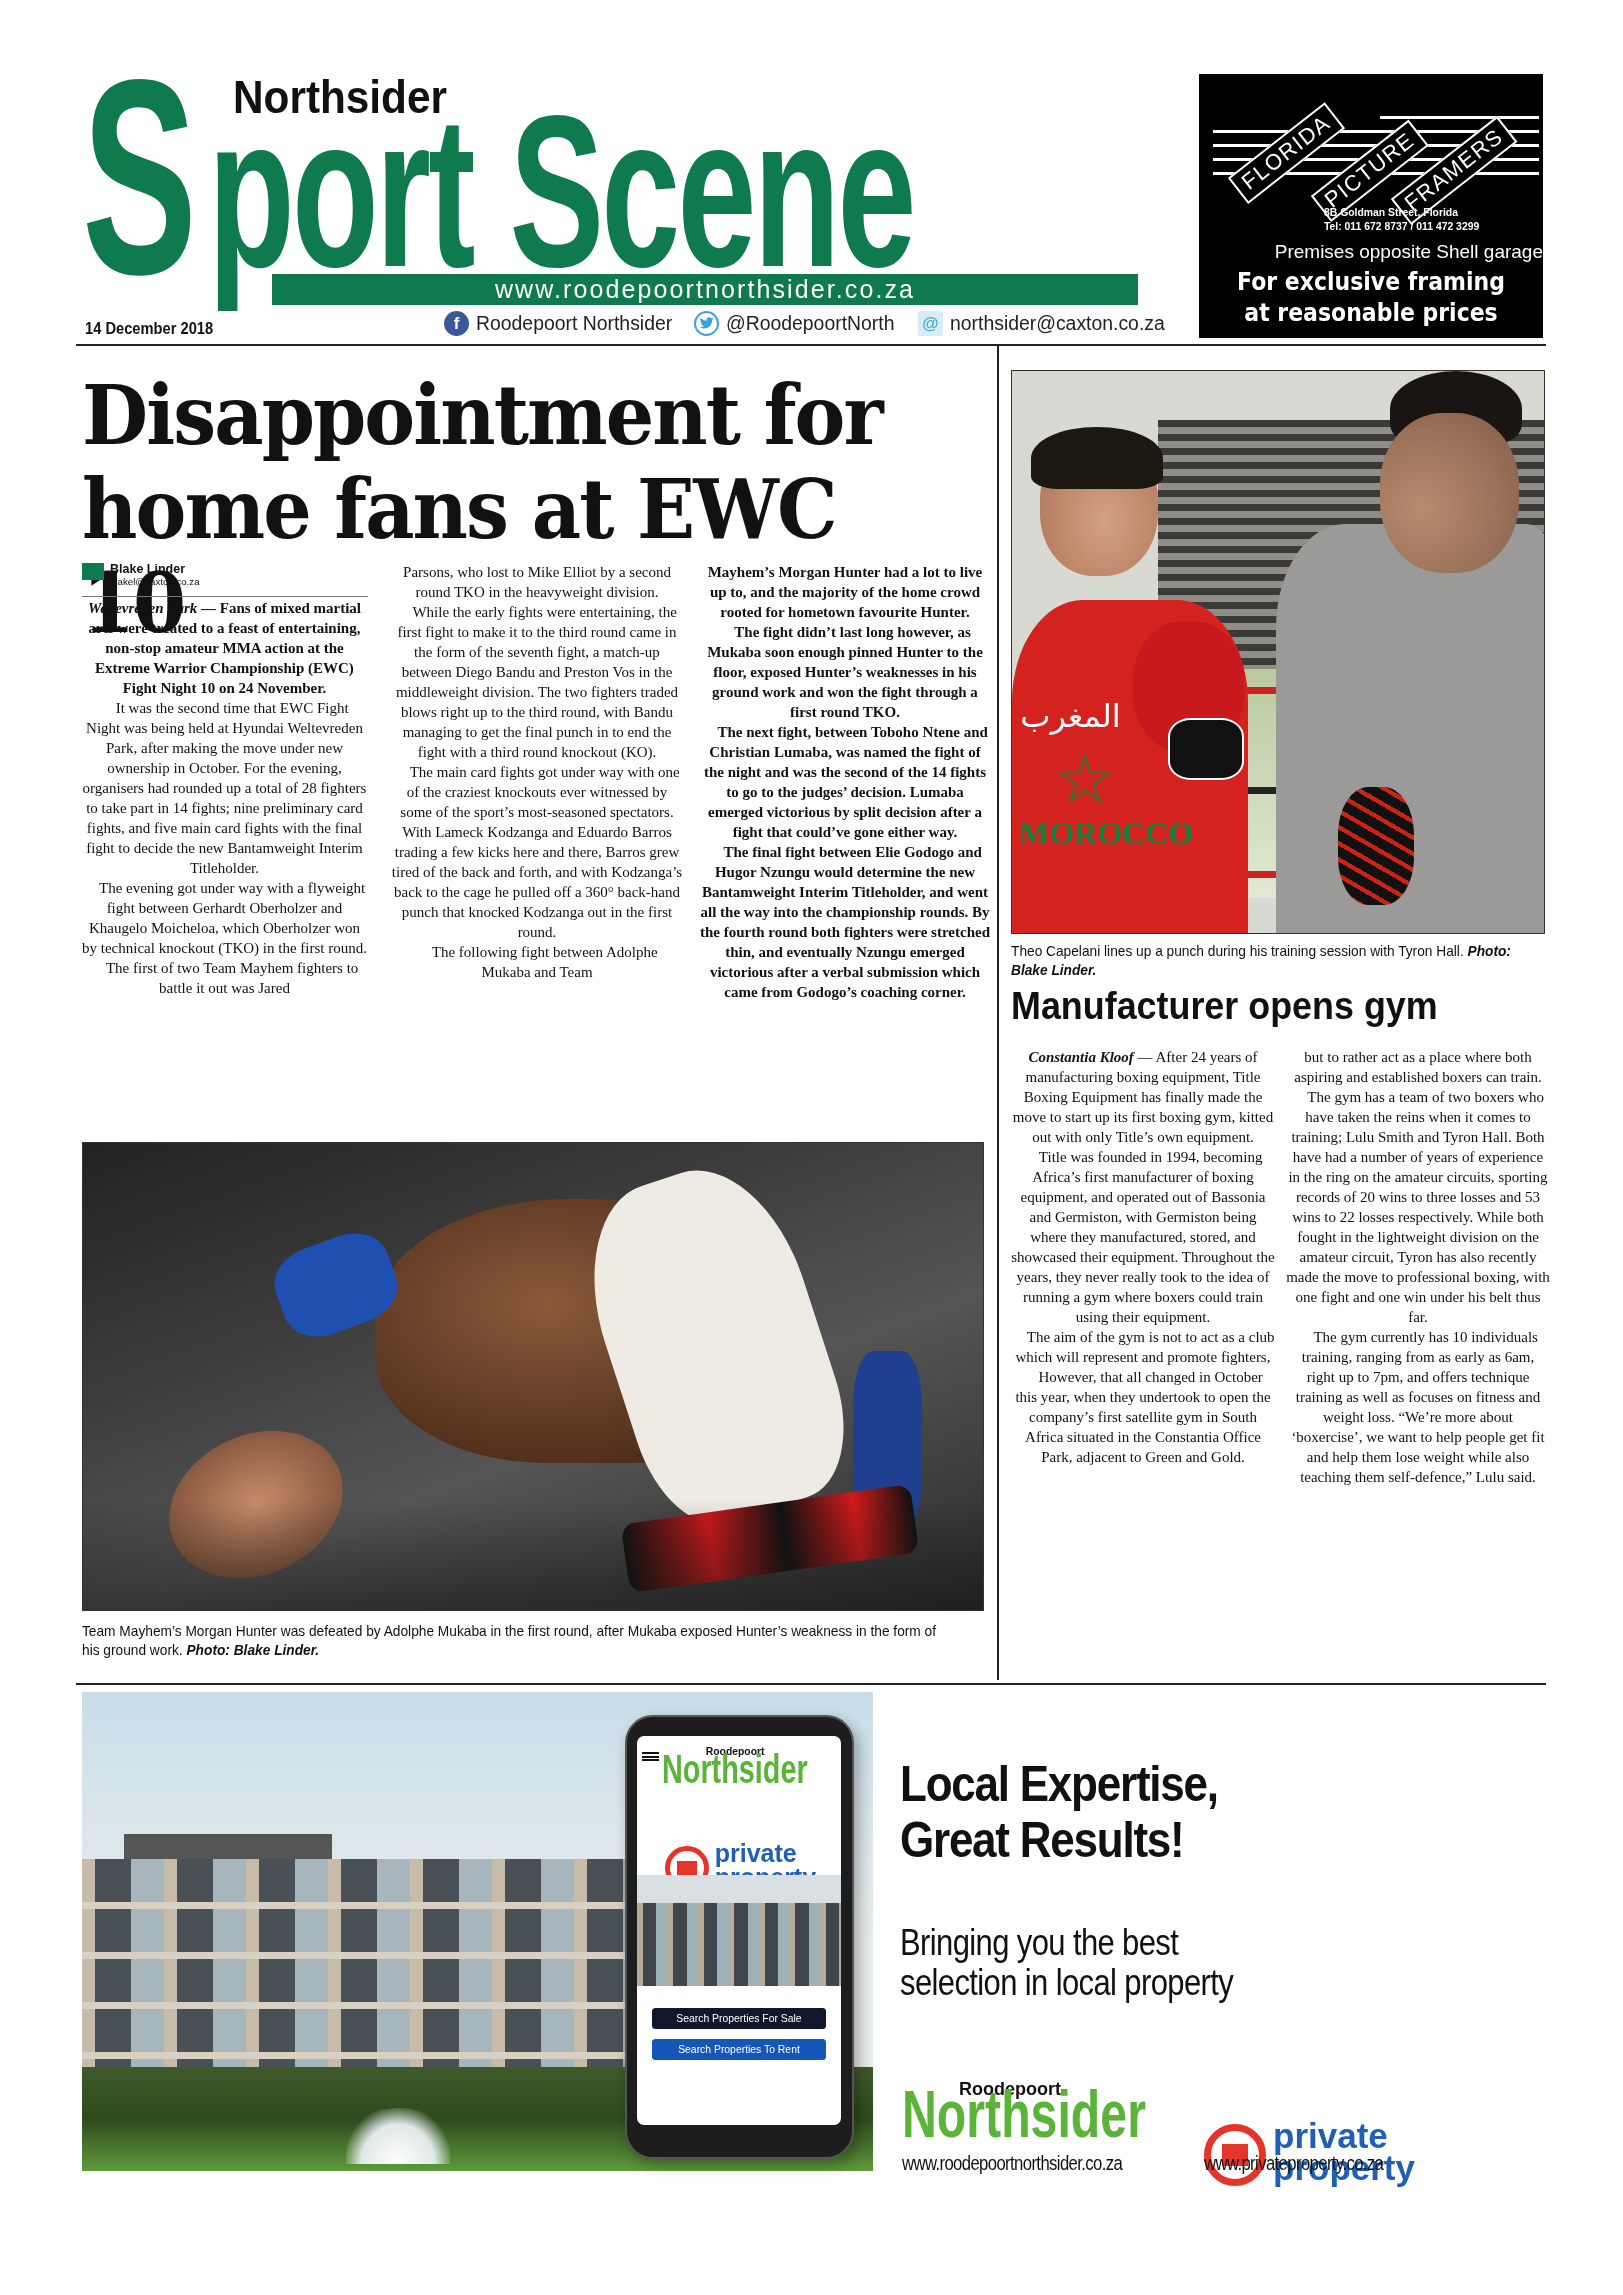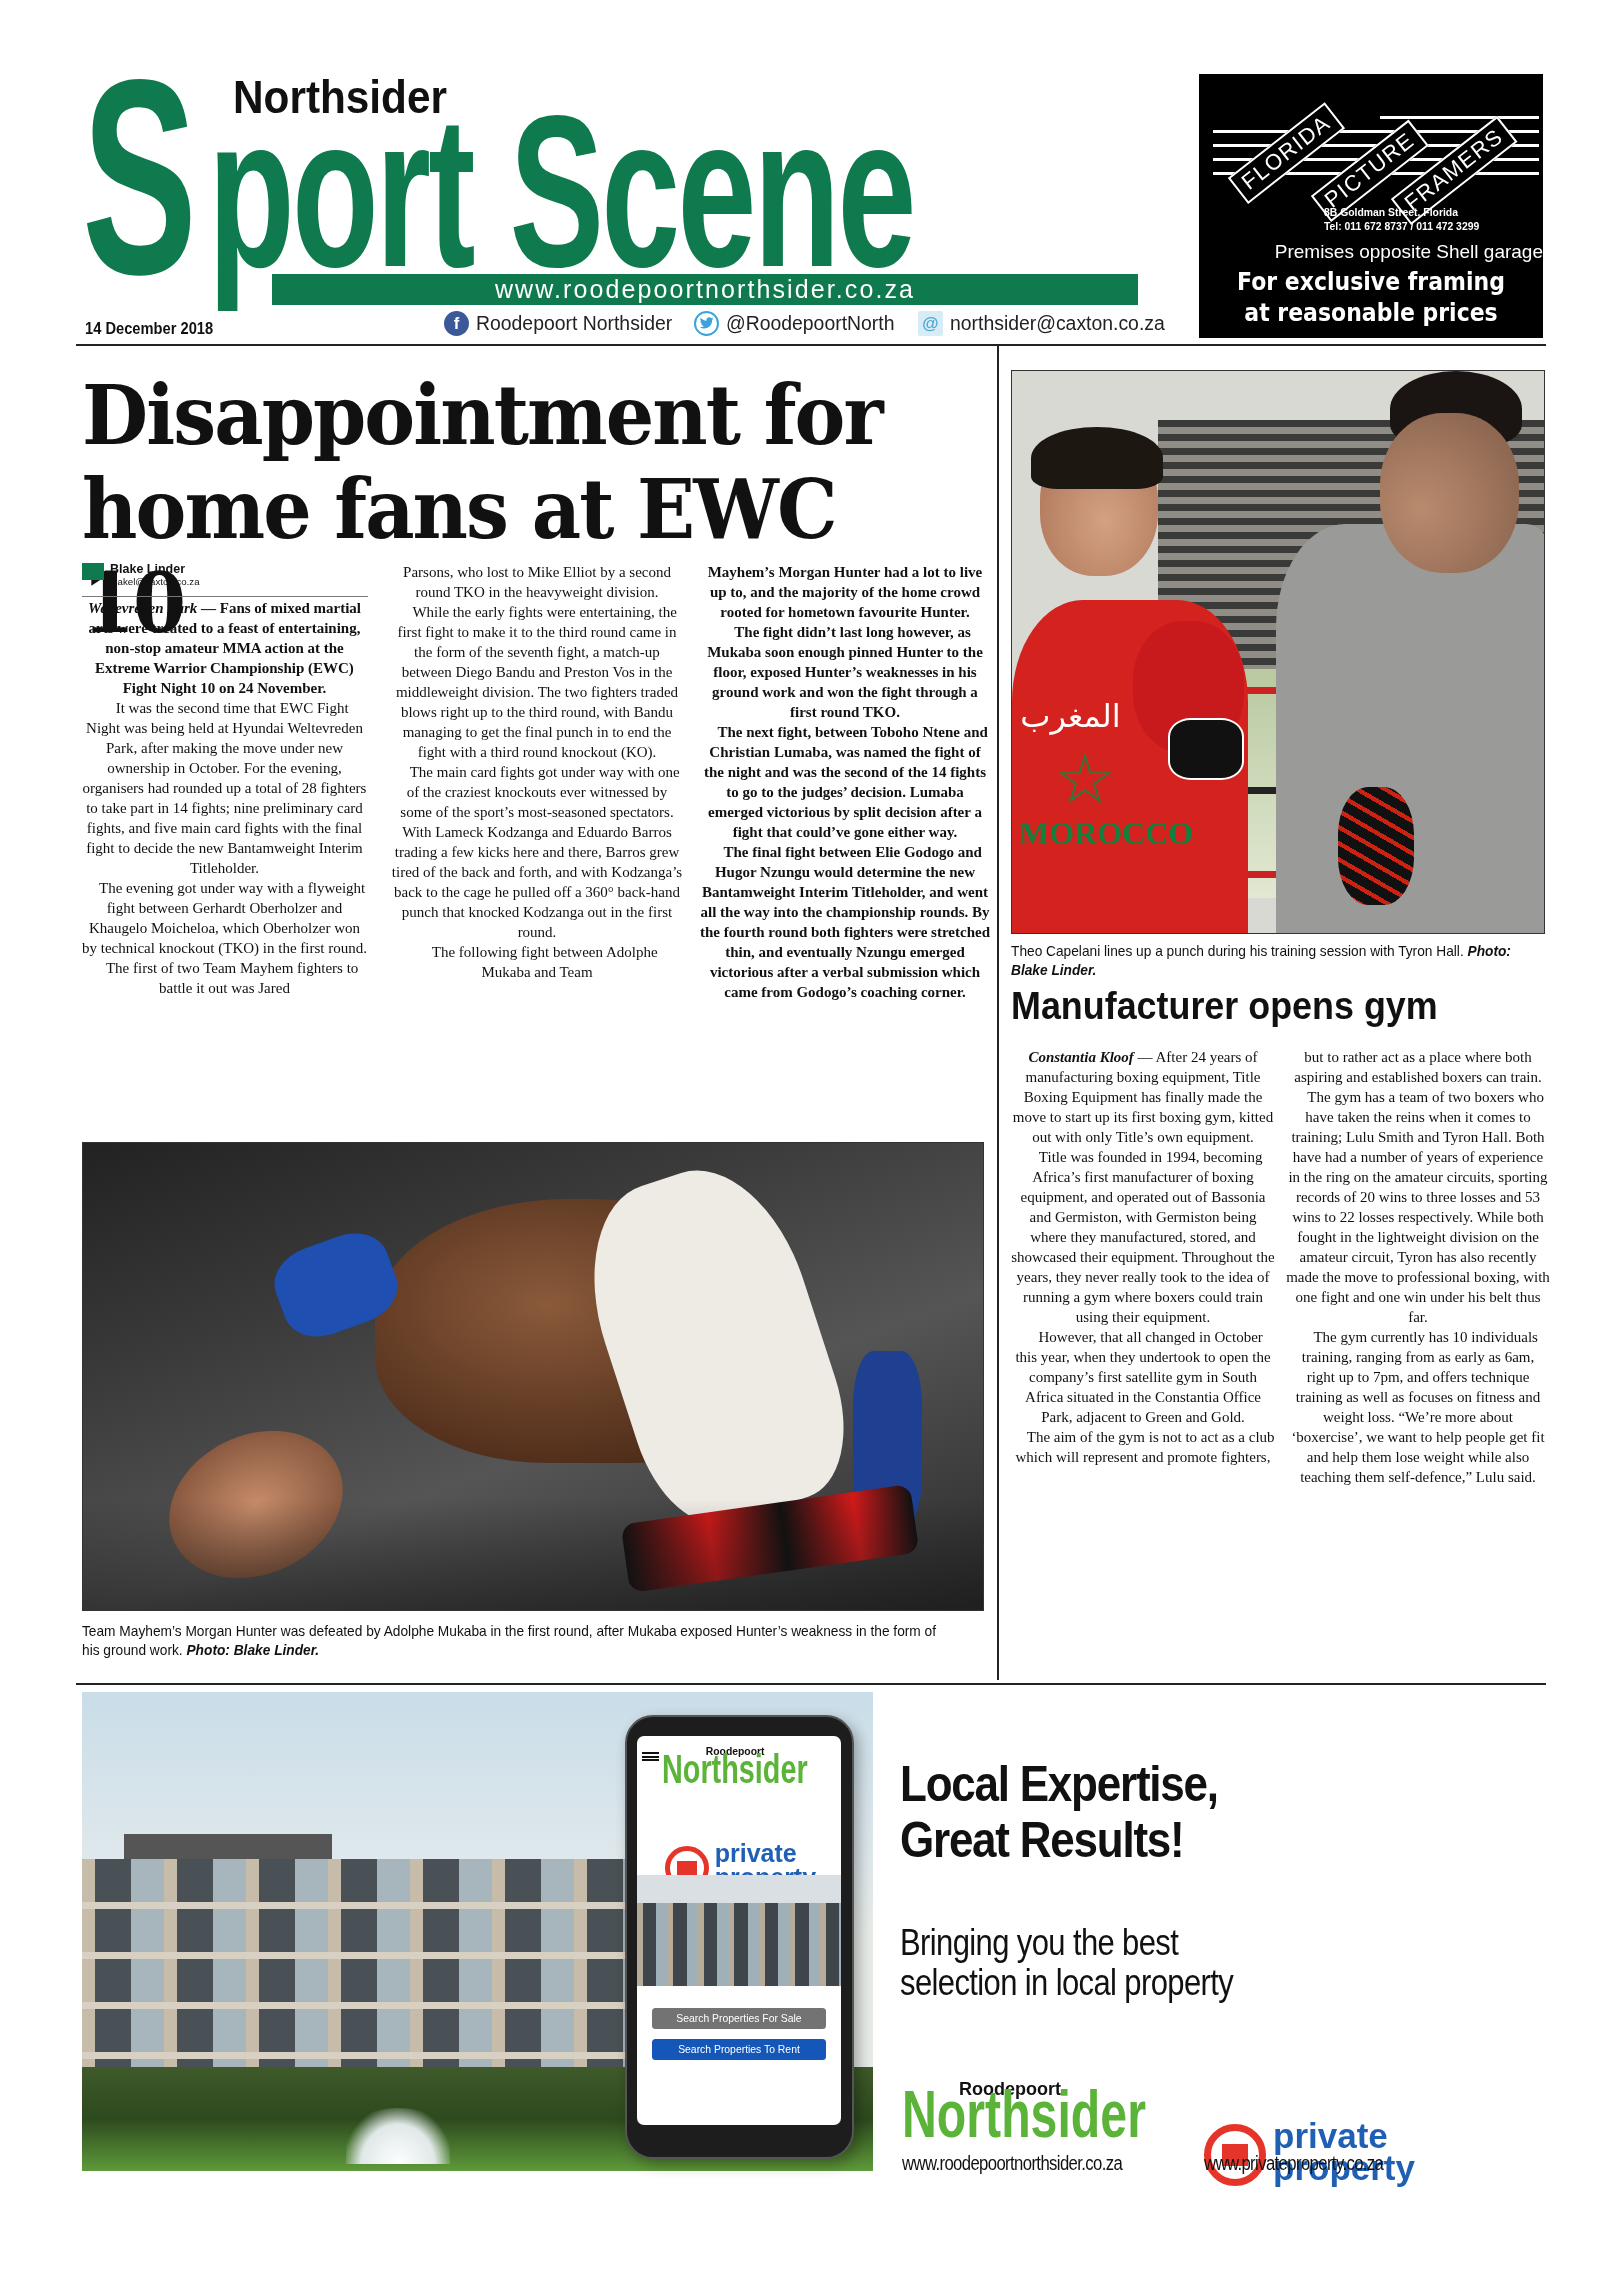--- a/index.html
+++ b/index.html
@@ -101,21 +101,21 @@
   .nslogo { position: absolute; font-family: "Liberation Sans", sans-serif; }
   .nslogo .roode { position: absolute; font-weight: 700; color: #111; white-space: nowrap; text-align: right; }
   .nslogo .north { position: absolute; font-weight: 700; color: #5bb339; white-space: nowrap; transform: scaleX(0.72); transform-origin: left top; }
   .pp-logo { position: absolute; margin-top: 36px; }
   .pp-circle { position: absolute; border-radius: 50%; border-style: solid; border-color: #e5352a; }
   .pp-house { position: absolute; background: #e5352a; }
   .pp-text { position: absolute; font-family: "Liberation Sans", sans-serif; font-weight: 700; color: #1f5fb4; white-space: nowrap; }
   .phone-photo { position: absolute; left: 0; top: 139px; width: 204px; height: 111px; background: repeating-linear-gradient(90deg, #b7ac9a 0px, #b7ac9a 5.6px, #3e464c 5.6px, #3e464c 19.4px, #9fb0b8 19.4px, #9fb0b8 30.5px); }
   .phone-photo::before { content: ""; position: absolute; left: 0; right: 0; top: 0; height: 28px; background: #d9dfe2; }
   .phone-btn { position: absolute; left: 15.3px; width: 174px; height: 21px; border-radius: 3.5px; color: #fff; text-align: center; font-family: "Liberation Sans", sans-serif; font-size: 10.4px; line-height: 21px; }
-  .btn-sale { top: 272px; background: #737373; }
+  .btn-sale { top: 272px; background: #0f172a; }
   .btn-rent { top: 303px; background: #1457b8; }
 
   .ad-h1 { position: absolute; left: 900px; top: 1756px; font-family: "Liberation Sans", sans-serif; font-weight: 700; font-size: 50px; line-height: 56px; letter-spacing: -1.4px; transform: scaleX(0.88); transform-origin: left top; }
   .ad-h2 { position: absolute; left: 900px; top: 1923px; font-family: "Liberation Sans", sans-serif; font-size: 36px; line-height: 40px; letter-spacing: -0.7px; transform: scaleX(0.86); transform-origin: left top; }
   .ad-url { position: absolute; font-family: "Liberation Sans", sans-serif; font-size: 19.4px; transform: scaleX(0.86); transform-origin: left top; letter-spacing: -0.7px; }
 </style>
 </head>
 <body>
 
 <div class="masthead">
@@ -235,22 +235,22 @@
 </div>
 <div class="caption cap-gym">
   <span>Theo Capelani lines up a punch during his training session with Tyron Hall. </span><b>Photo: Blake Linder.</b>
 </div>
 
 <h2 class="subhead">Manufacturer opens gym</h2>
 
 <div class="col col4">
   <p class="noindent"><em style="font-weight:700;">Constantia Kloof</em><span> — After 24 years of manufacturing boxing equipment, Title Boxing Equipment has finally made the move to start up its first boxing gym, kitted out with only Title’s own equipment.</span></p>
   <p>Title was founded in 1994, becoming Africa’s first manufacturer of boxing equipment, and operated out of Bassonia and Germiston, with Germiston being where they manufactured, stored, and showcased their equipment. Throughout the years, they never really took to the idea of running a gym where boxers could train using their equipment.</p>
+  <p>The aim of the gym is not to act as a club which will represent and promote fighters,</p>
   <p>However, that all changed in October this year, when they undertook to open the company’s first satellite gym in South Africa situated in the Constantia Office Park, adjacent to Green and Gold.</p>
-  <p>The aim of the gym is not to act as a club which will represent and promote fighters,</p>
 </div>
 <div class="col col5">
   <p class="noindent">but to rather act as a place where both aspiring and established boxers can train.</p>
   <p>The gym has a team of two boxers who have taken the reins when it comes to training; Lulu Smith and Tyron Hall. Both have had a number of years of experience in the ring on the amateur circuits, sporting records of 20 wins to three losses and 53 wins to 22 losses respectively. While both fought in the lightweight division on the amateur circuit, Tyron has also recently made the move to professional boxing, with one fight and one win under his belt thus far.</p>
   <p>The gym currently has 10 individuals training, ranging from as early as 6am, right up to 7pm, and offers technique training as well as focuses on fitness and weight loss. “We’re more about ‘boxercise’, we want to help people get fit and help them lose weight while also teaching them self-defence,” Lulu said.</p>
 </div>
 
 <div class="bottom-rule"></div>
 
 <div class="ad-photo">

